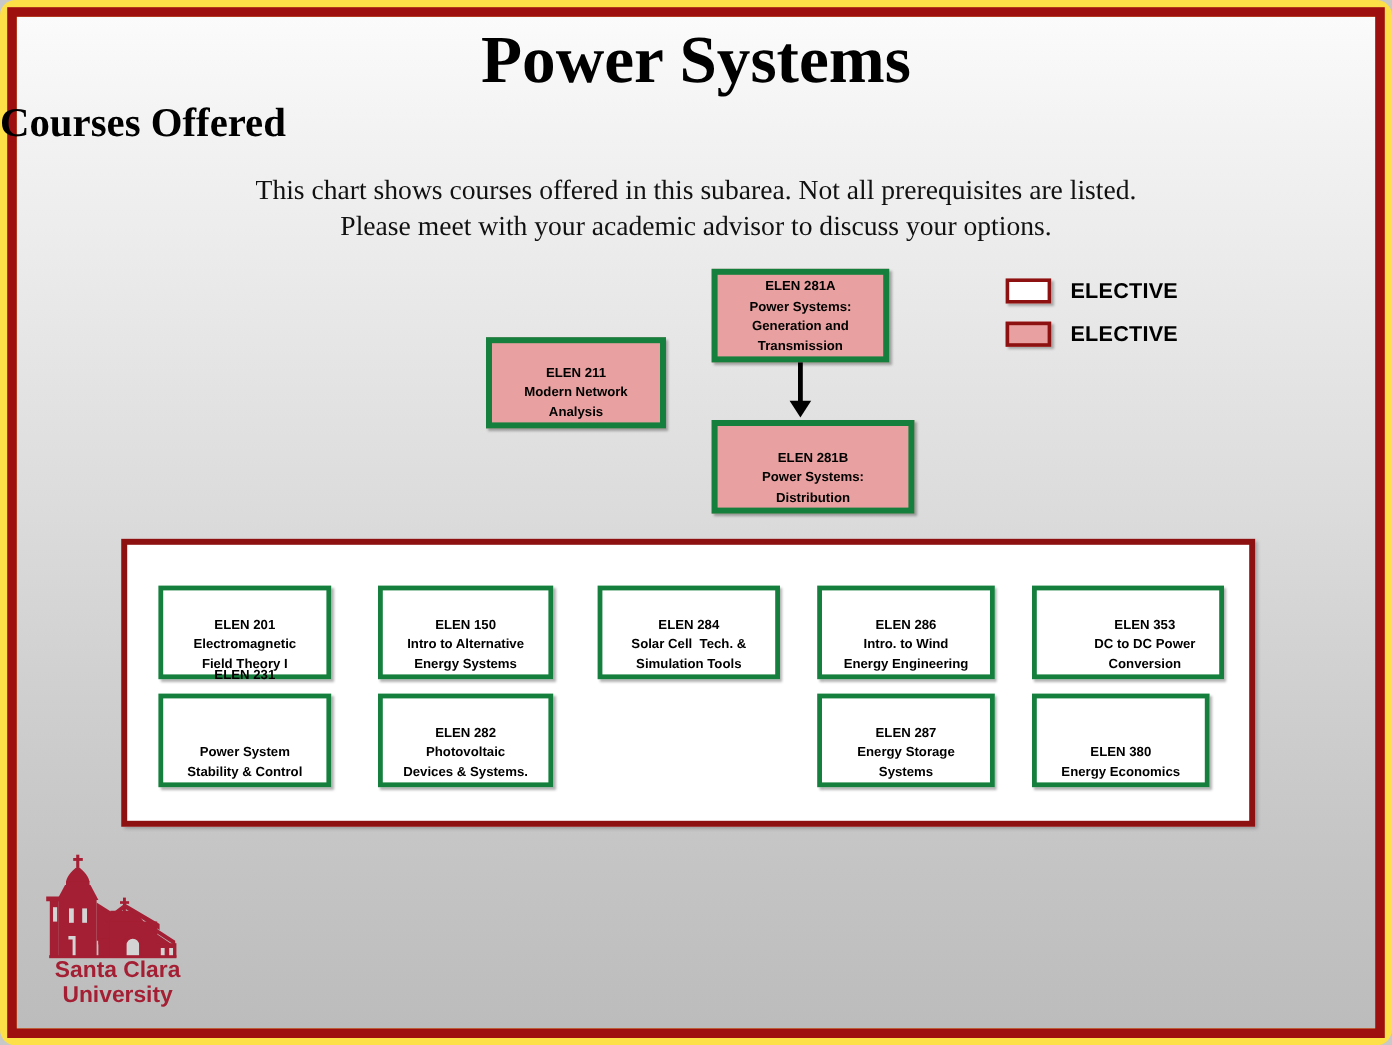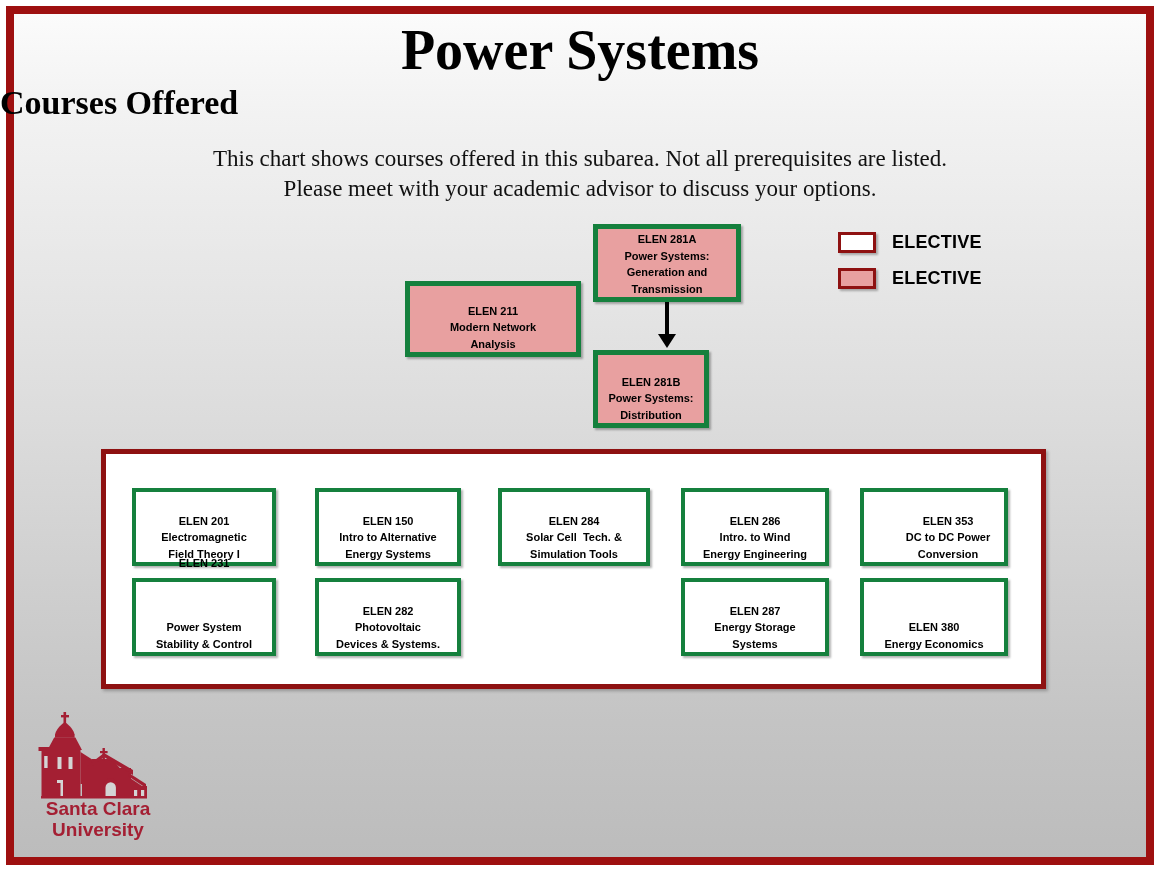--- a/index.html
+++ b/index.html
@@ -5,23 +5,24 @@
 <style>
   html, body {
     margin: 0;
     padding: 0;
     background: #c8c8c8;
   }
   #page {
     position: relative;
     width: 1160px;
     height: 871px;
-    background: #ffffff;
+    background: #fde047;
     overflow: hidden;
     font-family: "Liberation Sans", sans-serif;
+    border-radius: 13px;
   }
   
   #frame {
     position: absolute;
     left: 6px;
     top: 6px;
     width: 1148px;
     height: 859px;
     box-sizing: border-box;
     border: 8px solid #9e1010;
@@ -183,34 +184,34 @@
   <div id="canvas">
 
     <div class="title">Power Systems</div>
     <div class="subtitle">Courses Offered</div>
 
     <div class="blurb">
       <span class="blurb-line">This chart shows courses offered in this subarea. Not all prerequisites are listed.</span>
       <span class="blurb-line">Please meet with your academic advisor to discuss your options.</span>
     </div>
 
-    <div class="course-box required" style="left:405px; top:281px; width:176px; height:76px;">
+    <div class="course-box required" style="left:405px; top:281px; width:150px; height:76px;">
       <span class="course-code">ELEN 211</span>
       <span class="course-name">Modern Network
 Analysis</span>
     </div>
 
     <div class="course-box required" style="left:593px; top:224px; width:148px; height:78px;">
       <span class="course-code">ELEN 281A</span>
       <span class="course-name">Power Systems:
 Generation and
 Transmission</span>
     </div>
 
-    <div class="course-box required" style="left:593px; top:350px; width:116px; height:78px;">
+    <div class="course-box required" style="left:593px; top:350px; width:169px; height:78px;">
       <span class="course-code">ELEN 281B</span>
       <span class="course-name">Power Systems:
 Distribution</span>
     </div>
 
     <div class="arrow-line" style="left:665px; top:302px; width:4px; height:34px;"></div>
     <div class="arrow-head" style="left:658px; top:334px;"></div>
 
     <div class="legend-row" style="left:838px; top:232px;">
       <span class="legend-swatch elective"></span>
@@ -236,21 +237,21 @@
     <div class="course-box elective" style="left:498px; top:488px; width:152px; height:78px;">
       <span class="course-code">ELEN 284</span>
       <span class="course-name">Solar Cell  Tech. &amp;
 Simulation Tools</span>
     </div>
     <div class="course-box elective" style="left:681px; top:488px; width:148px; height:78px;">
       <span class="course-code">ELEN 286</span>
       <span class="course-name">Intro. to Wind
 Energy Engineering</span>
     </div>
-    <div class="course-box elective" style="left:860px; top:488px; width:148px; height:78px;padding-left:28px;">
+    <div class="course-box elective" style="left:860px; top:488px; width:160px; height:78px;padding-left:28px;">
       <span class="course-code">ELEN 353</span>
       <span class="course-name">DC to DC Power
 Conversion</span>
     </div>
 
     <div class="course-box elective" style="left:132px; top:578px; width:144px; height:78px;gap:48px;">
       <span class="course-code">ELEN 231</span>
       <span class="course-name">Power System
 Stability &amp; Control</span>
     </div>

